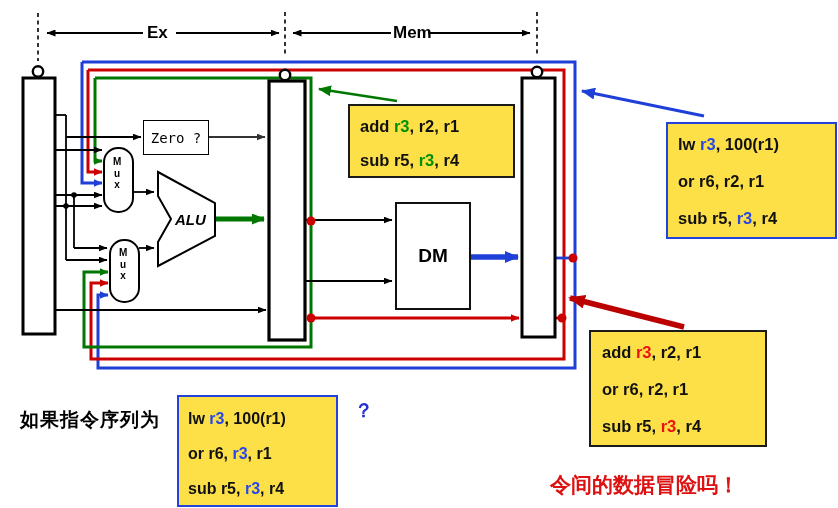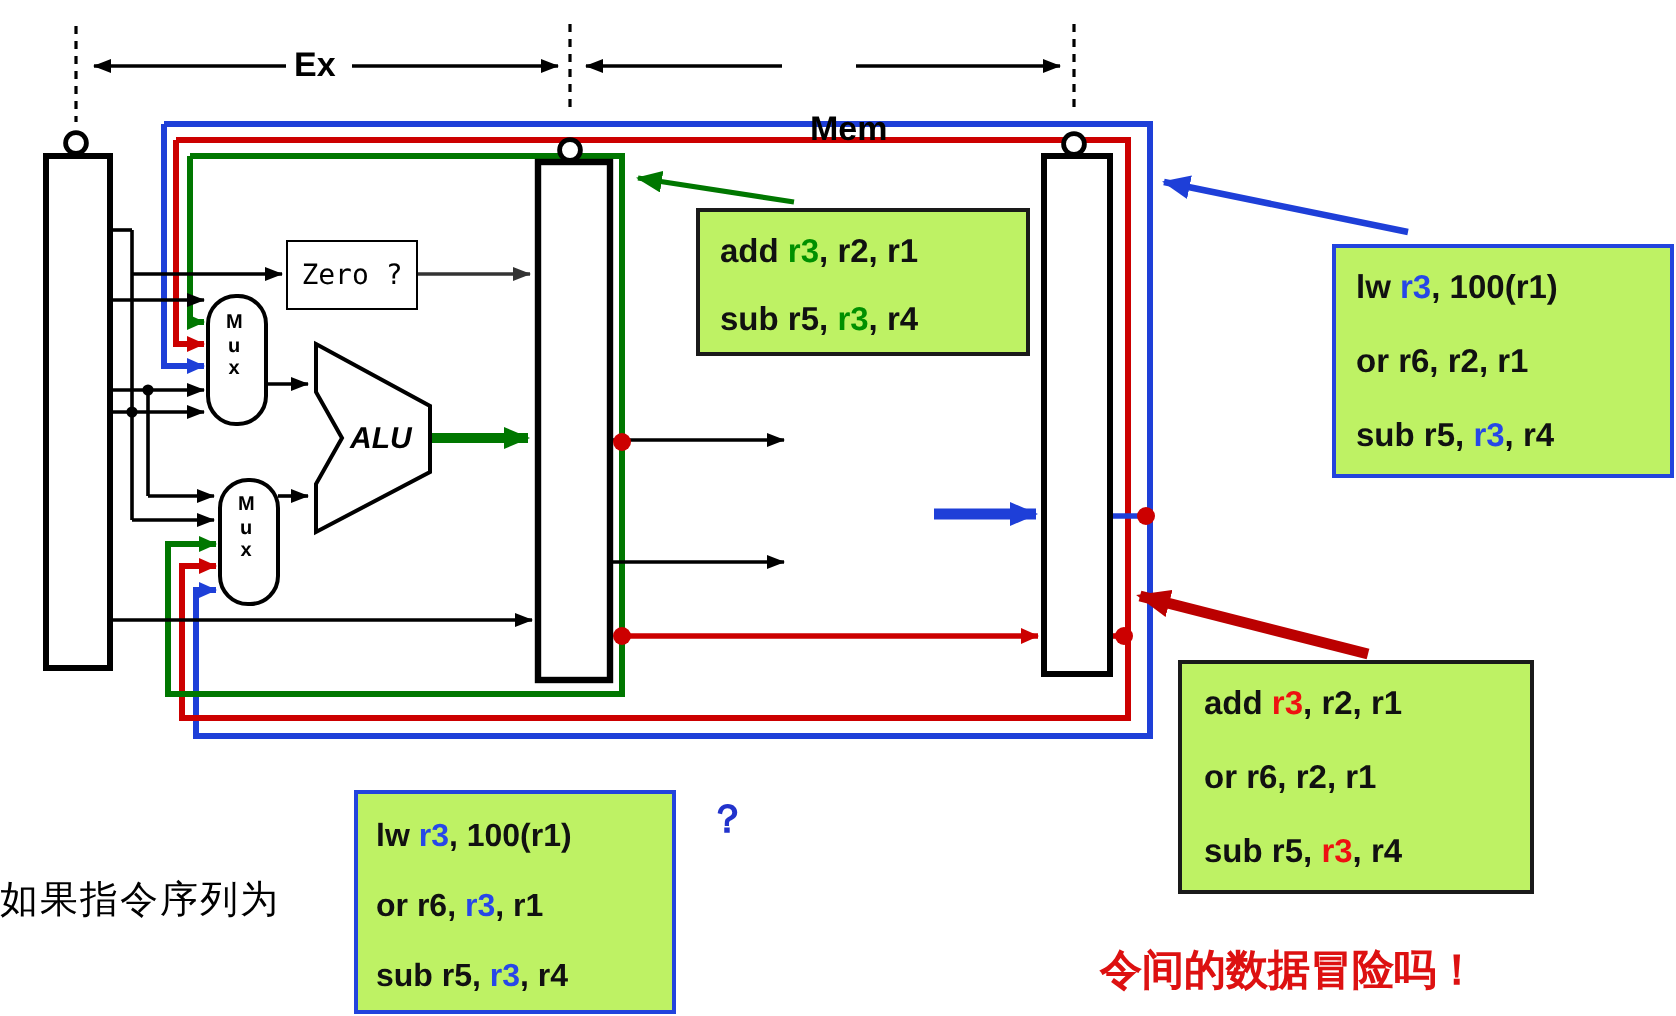--- a/index.html
+++ b/index.html
@@ -9,35 +9,35 @@
   .ov{position:absolute;white-space:nowrap;}
   .stage-label{font-weight:bold;font-size:17px;color:#000;}
   .zero-box{left:143px;top:120px;width:64px;height:33px;border:1.6px solid #000;
             display:flex;align-items:center;justify-content:center;
             font-family:"DejaVu Sans Mono",monospace;font-size:14px;color:#000;background:#fff;}
   .mux-label{font-size:10px;font-weight:bold;color:#000;width:8px;line-height:1.15;
              word-break:break-all;white-space:normal;text-align:center;}
   .alu-label{font-weight:bold;font-size:15px;color:#000;font-style:italic;}
   .dm-box{left:395px;top:202px;width:72px;height:104px;border:2px solid #111;background:#fff;
           display:flex;align-items:center;justify-content:center;font-weight:bold;font-size:19px;color:#000;}
-  .ibox{background:#bef264;font-weight:bold;font-size:16.5px;color:#111;}
+  .ibox{background:#fde047;font-weight:bold;font-size:16.5px;color:#111;}
   .ibox .iline{white-space:nowrap;}
   .box-exmem{left:348px;top:104px;width:167px;height:74px;border:2px solid #1a1a1a;
              padding:3px 0 0 10px;box-sizing:border-box;}
   .box-exmem .iline{line-height:34px;}
   .box-lw-right{left:666px;top:122px;width:171px;height:117px;border:2px solid #2244dd;
                 padding:2px 0 0 10px;box-sizing:border-box;}
   .box-lw-right .iline{line-height:37px;}
   .box-memwb{left:589px;top:330px;width:178px;height:117px;border:2.5px solid #1a1a1a;
              padding:2px 0 0 11px;box-sizing:border-box;}
   .box-memwb .iline{line-height:37px;}
   .box-lw-bottom{left:177px;top:395px;width:161px;height:112px;border:2px solid #2244dd;
                  padding:4px 0 0 9px;box-sizing:border-box;font-size:16px;}
   .box-lw-bottom .iline{line-height:35px;}
-  .intro-text{left:0;top:407px;font-weight:normal;font-size:19px;color:#000;letter-spacing:1px;margin-top:30px;}
+  .intro-text{left:20px;top:407px;font-weight:bold;font-size:19px;color:#000;letter-spacing:1px;}
   .question-text{left:354px;top:397px;width:200px;font-weight:bold;font-size:19.5px;
                  color:#2233cc;line-height:26.5px;white-space:nowrap;}
   .reminder-text{left:550px;top:471px;font-weight:bold;font-size:21px;color:#dd1111;}
 </style>
 </head>
 <body>
 
 <div id="slide">
 
   <svg id="wires" viewBox="0 0 838 508" xmlns="http://www.w3.org/2000/svg">
@@ -143,26 +143,29 @@
       <circle cx="562" cy="318" r="4.5"></circle>
         <circle cx="573" cy="258" r="4.5"></circle>
     </g>
 
     <path d="M397,101 L319,89" stroke="#007700" stroke-width="2.6" marker-end="url(#hgB)"></path>
     <path d="M704,116 L582,91" stroke="#1e3fd8" stroke-width="3.2" marker-end="url(#hbB)"></path>
     <path d="M684,327 L570,298" stroke="#bb0000" stroke-width="5.5" marker-end="url(#hrB)"></path>
   </svg>
 
   <div class="ov stage-label" style="left:147px;top:23px;">Ex</div>
-  <div class="ov stage-label" style="left:405px;top:23px;margin-top:32px;">Mem</div>
+  <div class="ov stage-label" style="left:393px;top:23px;">Mem</div>
 
   <div class="ov zero-box">Zero ?</div>
   <div class="ov mux-label" style="left:113px;top:156px;">Mux</div>
   <div class="ov mux-label" style="left:119px;top:247px;">Mux</div>
   <div class="ov alu-label" style="left:175px;top:211px;">ALU</div>
+  <div class="ov dm-box">
+      <span>DM</span>
+    </div>
 
   <div class="ov ibox box-exmem">
     <div class="iline"><span style="color: rgb(17, 17, 17);">add </span><span style="color: rgb(0, 144, 0);">r3</span><span style="color: rgb(17, 17, 17);">, r2, r1</span></div>
     <div class="iline"><span style="color: rgb(17, 17, 17);">sub r5, </span><span style="color: rgb(0, 144, 0);">r3</span><span style="color: rgb(17, 17, 17);">, r4</span></div>
   </div>
 
   <div class="ov ibox box-lw-right">
     <div class="iline"><span style="color: rgb(17, 17, 17);">lw </span><span style="color: rgb(39, 71, 232);">r3</span><span style="color: rgb(17, 17, 17);">, 100(r1)</span></div>
     <div class="iline"><span style="color: rgb(17, 17, 17);">or r6, r2, r1</span></div>
     <div class="iline"><span style="color: rgb(17, 17, 17);">sub r5, </span><span style="color: rgb(39, 71, 232);">r3</span><span style="color: rgb(17, 17, 17);">, r4</span></div>

